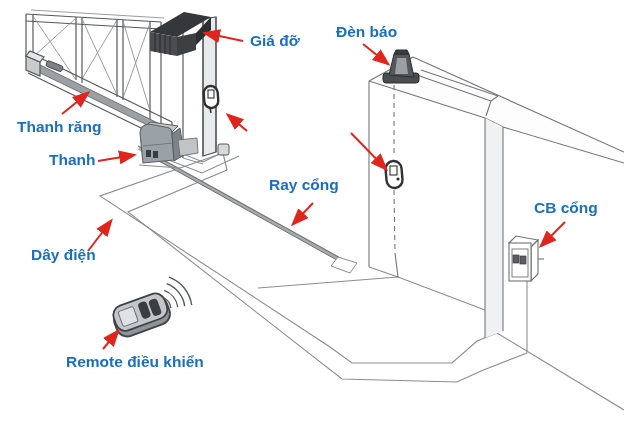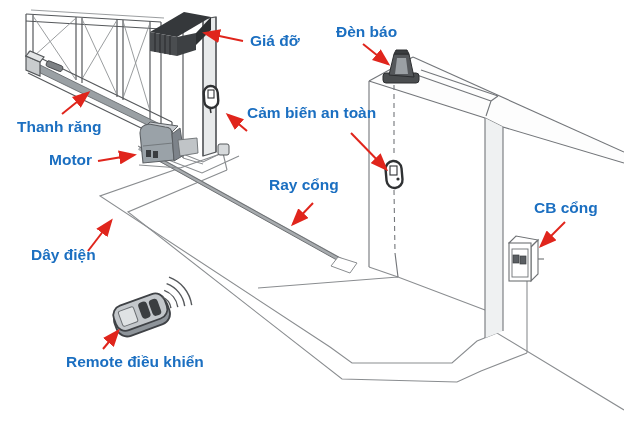--- a/index.html
+++ b/index.html
@@ -197,20 +197,19 @@
     <line x1="313" y1="203" x2="293" y2="224" marker-end="url(#ah)"></line>
     <line x1="88" y1="251" x2="111" y2="221" marker-end="url(#ah)"></line>
     <line x1="103" y1="349" x2="118" y2="331" marker-end="url(#ah)"></line>
     <line x1="565" y1="222" x2="541" y2="246" marker-end="url(#ah)"></line>
   </g>
 </svg>
 
 <div class="lbl" style="left:250px;top:32px">Giá đỡ</div>
 <div class="lbl" style="left:336px;top:23px">Đèn báo</div>
 <div class="lbl" style="left:17px;top:118px">Thanh răng</div>
-<div class="lbl" style="left:49px;top:151px">Motor</div>
-<div class="lbl" style="left:247px;top:104px">Cảm biến an toàn</div>
+<div class="lbl" style="left:49px;top:151px">Thanh</div>
 <div class="lbl" style="left:269px;top:176px">Ray cổng</div>
 <div class="lbl" style="left:66px;top:353px">Remote điều khiển</div>
 <div class="lbl" style="left:31px;top:246px">Dây điện</div>
 <div class="lbl" style="left:534px;top:199px">CB cổng</div>
 
 </div>
 
 </body></html>

